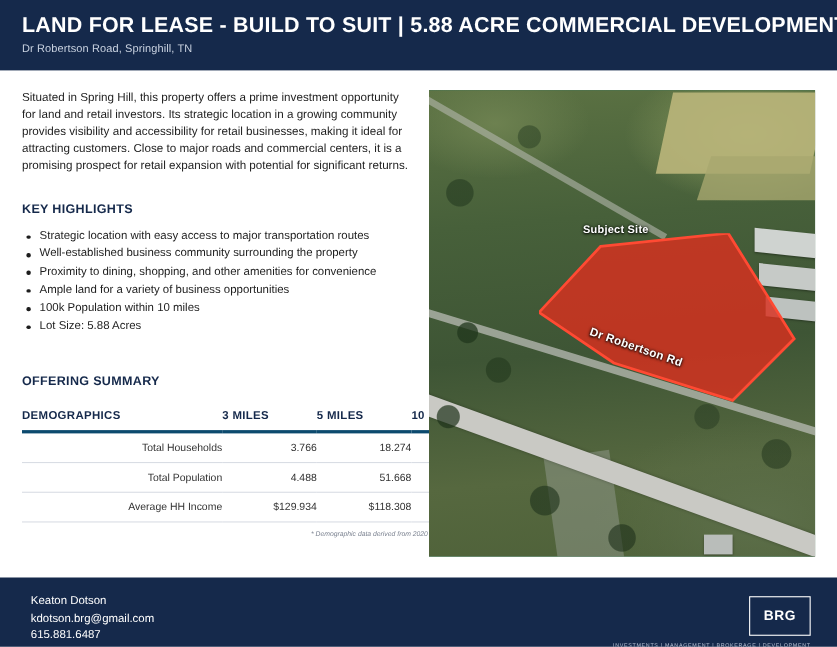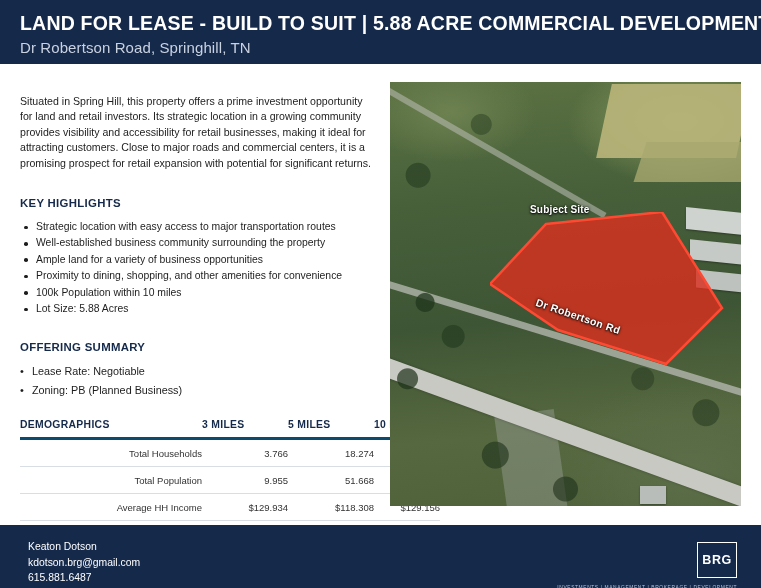--- a/index.html
+++ b/index.html
@@ -30,29 +30,29 @@
     color: #ffffff;
     font-size: 19.5px;
     font-weight: bold;
     letter-spacing: 0.2px;
     line-height: 22px;
     text-transform: uppercase;
     white-space: nowrap;
   }
   .header-sub {
     color: #c9d2e0;
-    font-size: 15px;
+    font-size: 10px;
     margin-top: 5px;
     letter-spacing: 0.1px;
   }
 
   
   .left-col {
     position: absolute;
-    left: 20px; top: 94px;
+    left: 20px; top: 82px;
     width: 362px;
   }
   .intro {
     font-size: 10.6px;
     line-height: 15.4px;
     color: #1d1d1d;
     width: 355px;
   }
   .sec-title {
     font-size: 11.4px;
@@ -72,21 +72,21 @@
   }
   .kh-list li::before {
     content: "";
     position: absolute;
     left: 4px; top: 6.5px;
     width: 3.6px; height: 3.6px;
     border-radius: 50%;
     background: #1d1d1d;
   }
 
-  .os-wrap { margin-top: 24px; }
+  .os-wrap { margin-top: 36px; }
   .os-list { margin-top: 9px; list-style: none; }
   .os-list li {
     position: relative;
     font-size: 10.8px;
     line-height: 18.5px;
     color: #1d1d1d;
     padding-left: 12px;
   }
   .os-list li::before {
     content: "\2022";
@@ -275,21 +275,21 @@
   }
   .contact div { font-size: 10.4px; line-height: 15.5px; }
   .logo {
     position: absolute;
     right: 24px; top: 17px;
     display: flex;
     align-items: center;
     gap: 9px;
   }
   .logo-mark {
-    width: 40px; height: 36px;
+    width: 56px; height: 36px;
     border: 1.3px solid #ffffff;
     display: flex;
     align-items: center;
     justify-content: center;
     color: #ffffff;
     font-size: 12.5px;
     font-weight: bold;
     letter-spacing: 0.5px;
   }
   .logo-text {
@@ -319,33 +319,29 @@
 
   <div class="left-col">
 
     <div class="intro">Situated in Spring Hill, this property offers a prime investment opportunity for land and retail investors. Its strategic location in a growing community provides visibility and accessibility for retail businesses, making it ideal for attracting customers. Close to major roads and commercial centers, it is a promising prospect for retail expansion with potential for significant returns.</div>
 
     <div class="kh-wrap">
       <div class="sec-title">KEY HIGHLIGHTS</div>
       <ul class="kh-list">
         <li>Strategic location with easy access to major transportation routes</li>
         <li>Well-established business community surrounding the property</li>
+        <li>Proximity to dining, shopping, and other amenities for convenience</li>
         <li>Ample land for a variety of business opportunities</li>
-        <li>Proximity to dining, shopping, and other amenities for convenience</li>
         <li>100k Population within 10 miles</li>
         <li>Lot Size: 5.88 Acres</li>
       </ul>
     </div>
 
     <div class="os-wrap">
       <div class="sec-title">OFFERING SUMMARY</div>
-      <ul class="os-list">
-        <li>Lease Rate: Negotiable</li>
-        <li>Zoning: PB (Planned Business)</li>
-      </ul>
     </div>
 
     <div class="demo-wrap">
       <table class="demo-table">
         <thead>
           <tr>
             <th class="c0">DEMOGRAPHICS</th>
             <th class="c1">3 MILES</th>
             <th class="c2">5 MILES</th>
             <th class="c3">10 MILES</th>
@@ -353,21 +349,21 @@
         </thead>
         <tbody>
           <tr>
             <td>Total Households</td>
             <td>3.766</td>
             <td>18.274</td>
             <td>35.666</td>
           </tr>
           <tr>
             <td>Total Population</td>
-            <td>9.955</td>
+            <td>4.488</td>
             <td>51.668</td>
             <td>100.130</td>
           </tr>
           <tr>
             <td>Average HH Income</td>
             <td>$129.934</td>
             <td>$118.308</td>
             <td>$129.156</td>
           </tr>
         </tbody>

